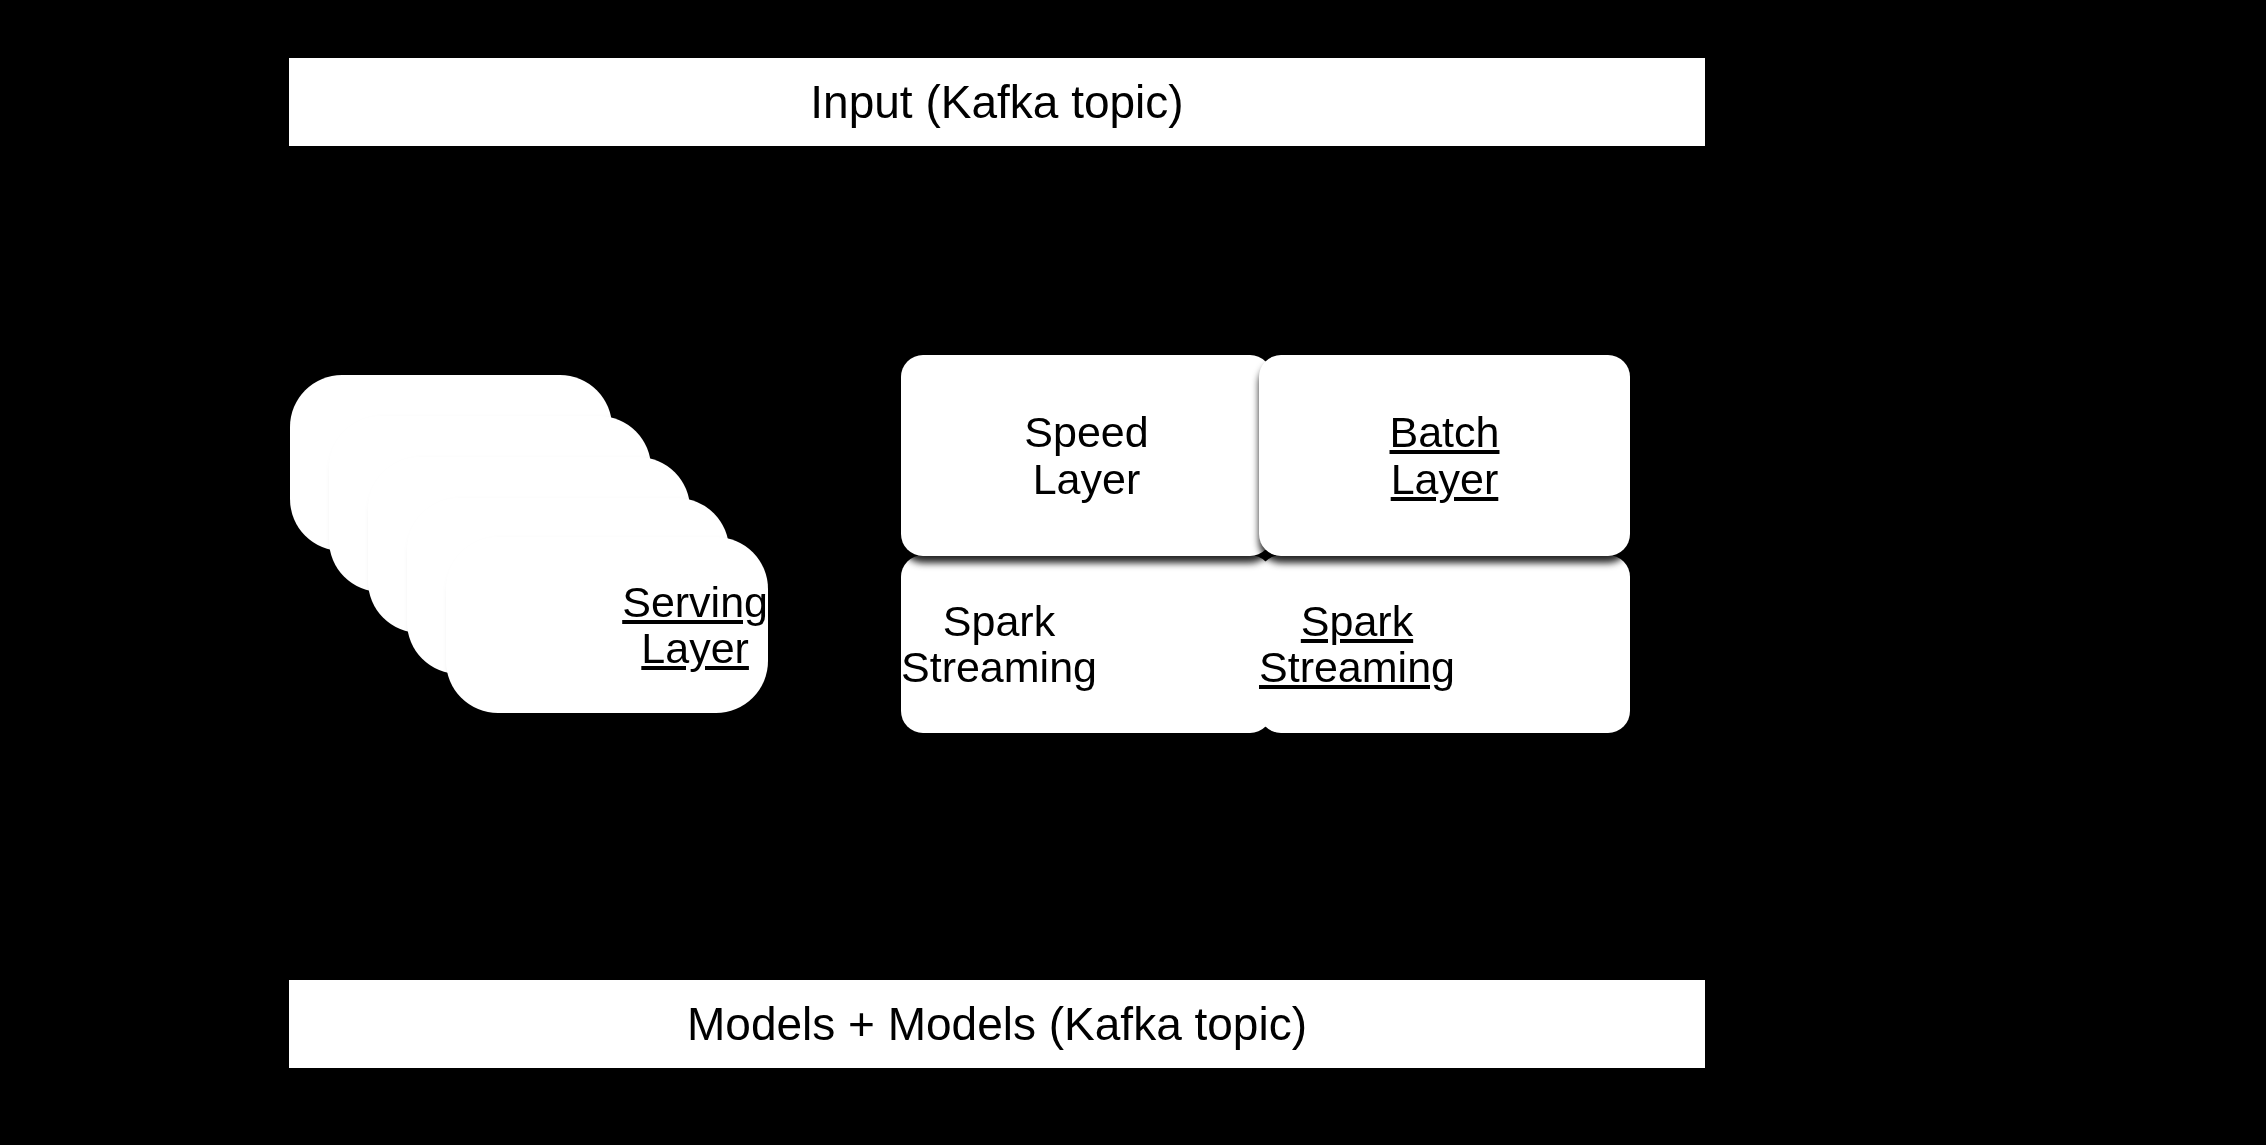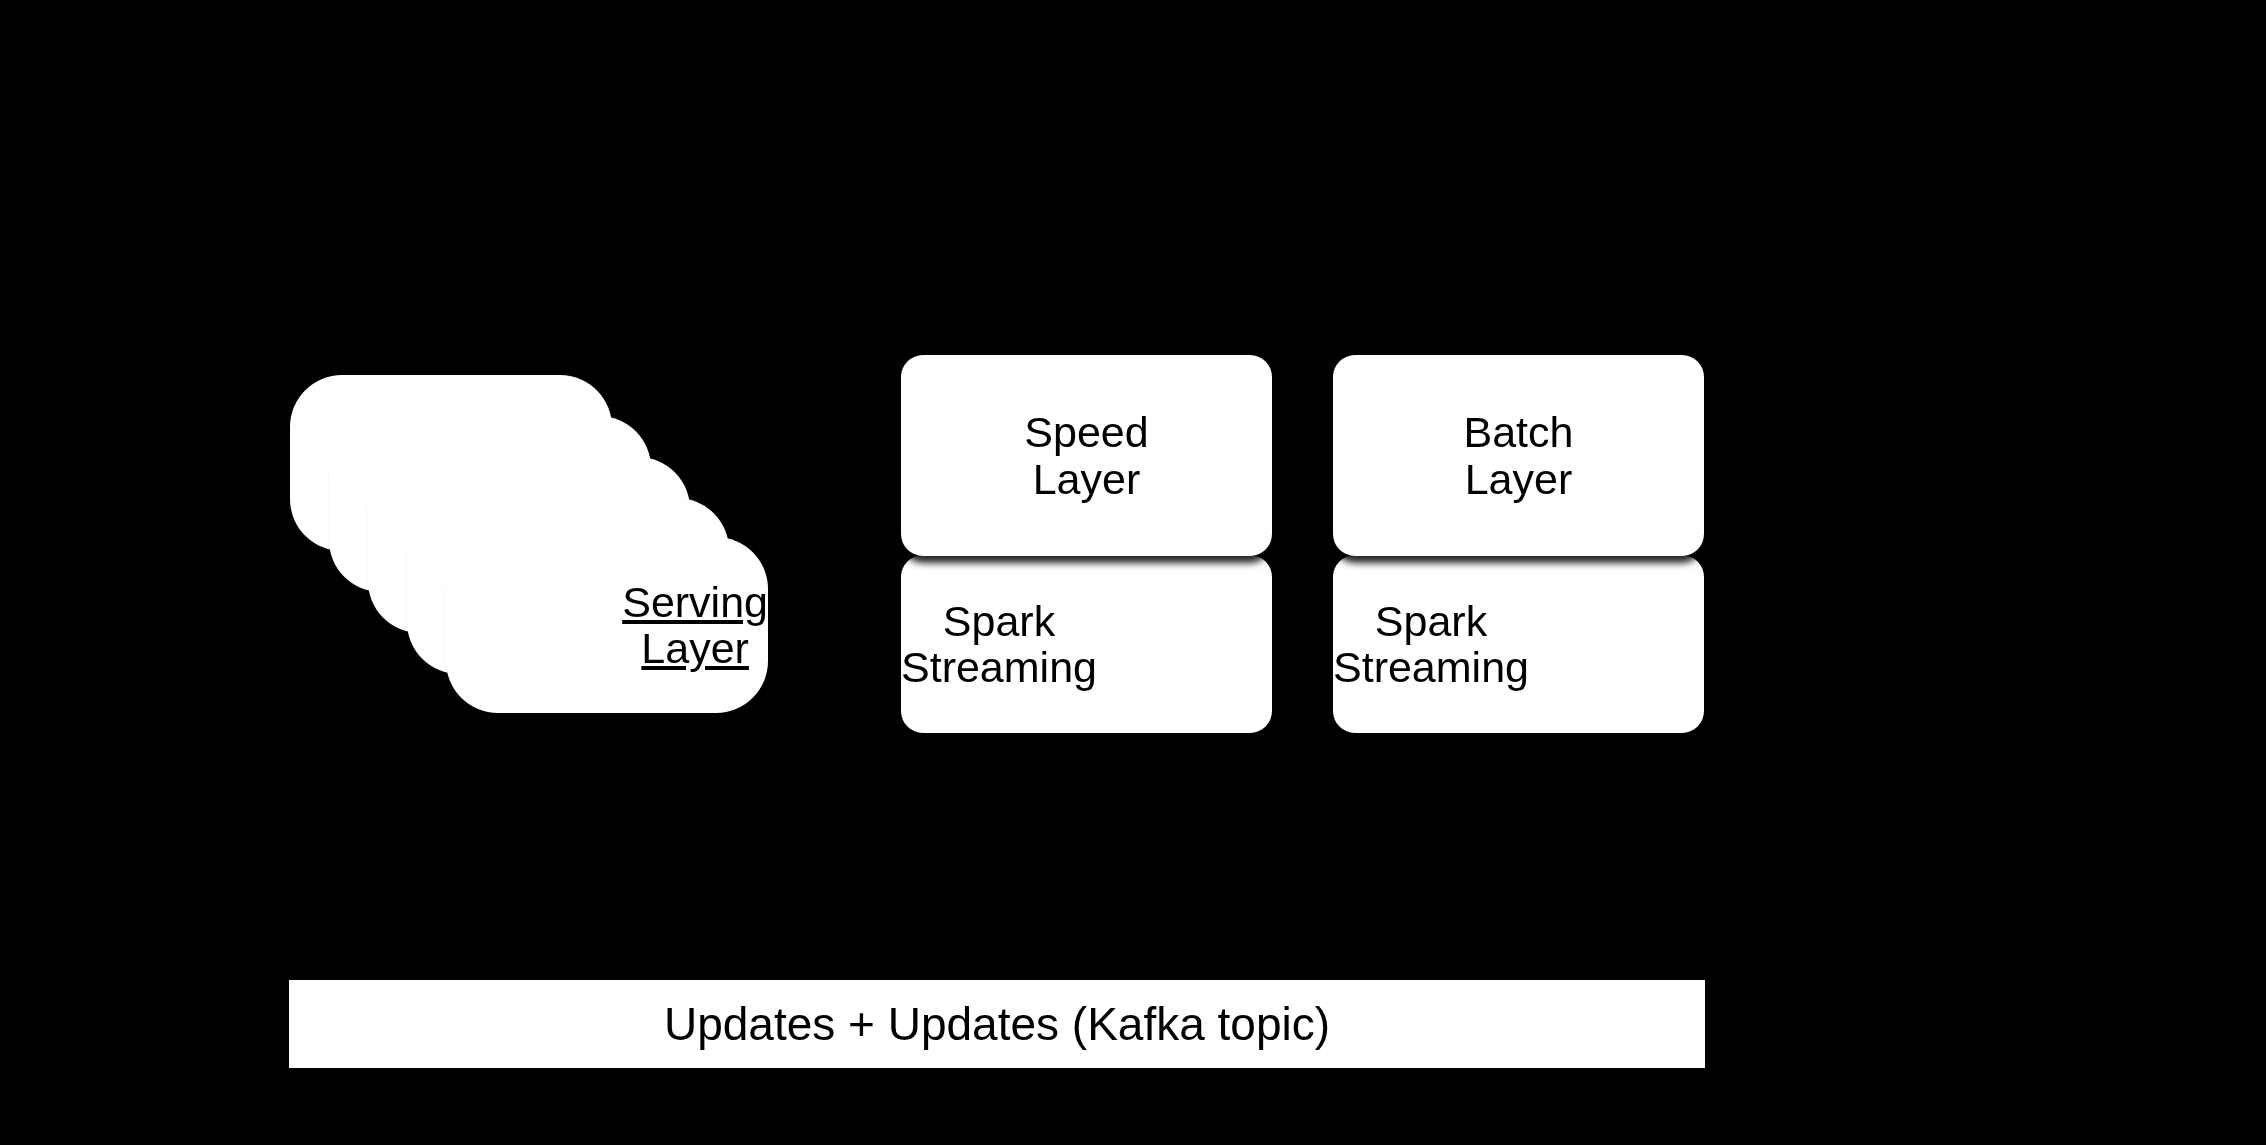--- a/index.html
+++ b/index.html
@@ -70,21 +70,21 @@
     white-space: pre-line;
   }
 
   
   .layer-col {
     position: absolute;
     width: 371px;
     top: 355px;
   }
   #speed-col { left: 891px; padding-left: 10px; }
-  #batch-col { left: 1333px; }
+  #batch-col { left: 1259px; text-decoration: underline; }
 
   .layer-box {
     position: relative;
     width: 371px;
     height: 201px;
     background: #ffffff;
     border-radius: 22px;
     display: flex;
     align-items: center;
     justify-content: center;
@@ -135,20 +135,23 @@
     font-size: 43px;
     color: #000000;
     line-height: 1;
   }
 </style>
 </head>
 <body>
 
 <div id="canvas">
 
+  <div class="kafka-bar" id="input-bar">
+    <span>Input (Kafka topic)</span>
+  </div>
 
   <div id="serving-stack">
     <div class="stack-card c0"></div>
     <div class="stack-card c1"></div>
     <div class="stack-card c2"></div>
     <div class="stack-card c3"></div>
     <div class="stack-card c4">
       <span class="stack-label">Serving
 Layer</span>
     </div>
@@ -171,16 +174,16 @@
 Layer</span>
     </div>
     <div class="engine-box">
       <span class="box-label">Spark
 Streaming</span>
     </div>
   </div>
 
 
   <div class="kafka-bar" id="output-bar">
-    <span>Updates + Updates (Kafka topic)</span>
+    <span>Models + Models (Kafka topic)</span>
   </div>
 
 </div>
 
 </body></html>

